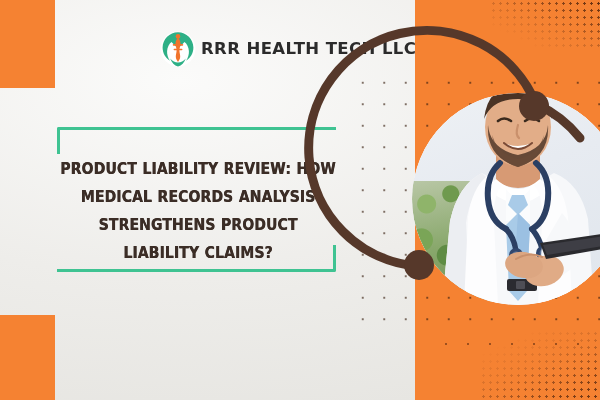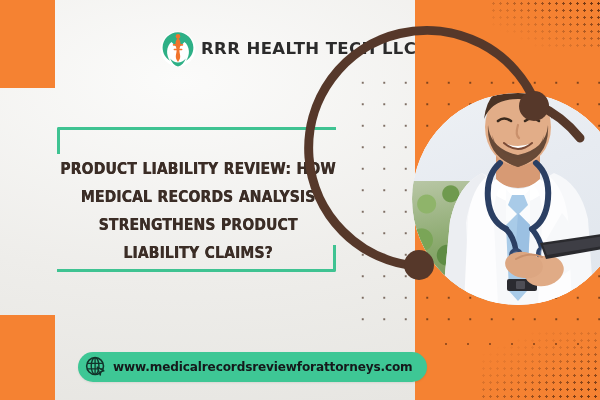--- a/index.html
+++ b/index.html
@@ -249,23 +249,14 @@
   </div>
 
   <svg id="ring-decoration" viewBox="0 0 262 248">
     <path d="M49 182
              A 118 118 0 1 1 168 20" fill="none" stroke="#56382a" stroke-width="9" stroke-linecap="round"></path>
     <path d="M168 20 A 118 118 0 0 1 212 54" fill="none" stroke="#56382a" stroke-width="9" stroke-linecap="round"></path>
     <circle cx="51" cy="181" r="15" fill="#56382a"></circle>
     <circle cx="166" cy="22" r="15" fill="#56382a"></circle>
   </svg>
 
-  <div id="url-pill">
-    <svg id="globe-cursor-icon" viewBox="0 0 24 24">
-      <circle cx="11" cy="11" r="9.2" fill="none" stroke="#12332a" stroke-width="1.7"></circle>
-      <ellipse cx="11" cy="11" rx="4.2" ry="9.2" fill="none" stroke="#12332a" stroke-width="1.5"></ellipse>
-      <path d="M2.2 8 H19.8 M2.2 14 H19.8 M11 1.8 V20.2" stroke="#12332a" stroke-width="1.4" fill="none"></path>
-      <path d="M13.4 12.1 L20.6 16.2 L17.2 17.1 L16.6 20.8 Z" fill="#3ec795" stroke="#12332a" stroke-width="1.5" stroke-linejoin="round"></path>
-    </svg>
-    <span id="url-text">www.medicalrecordsreviewforattorneys.com</span>
-  </div>
 
 </div>
 
 </body></html>

